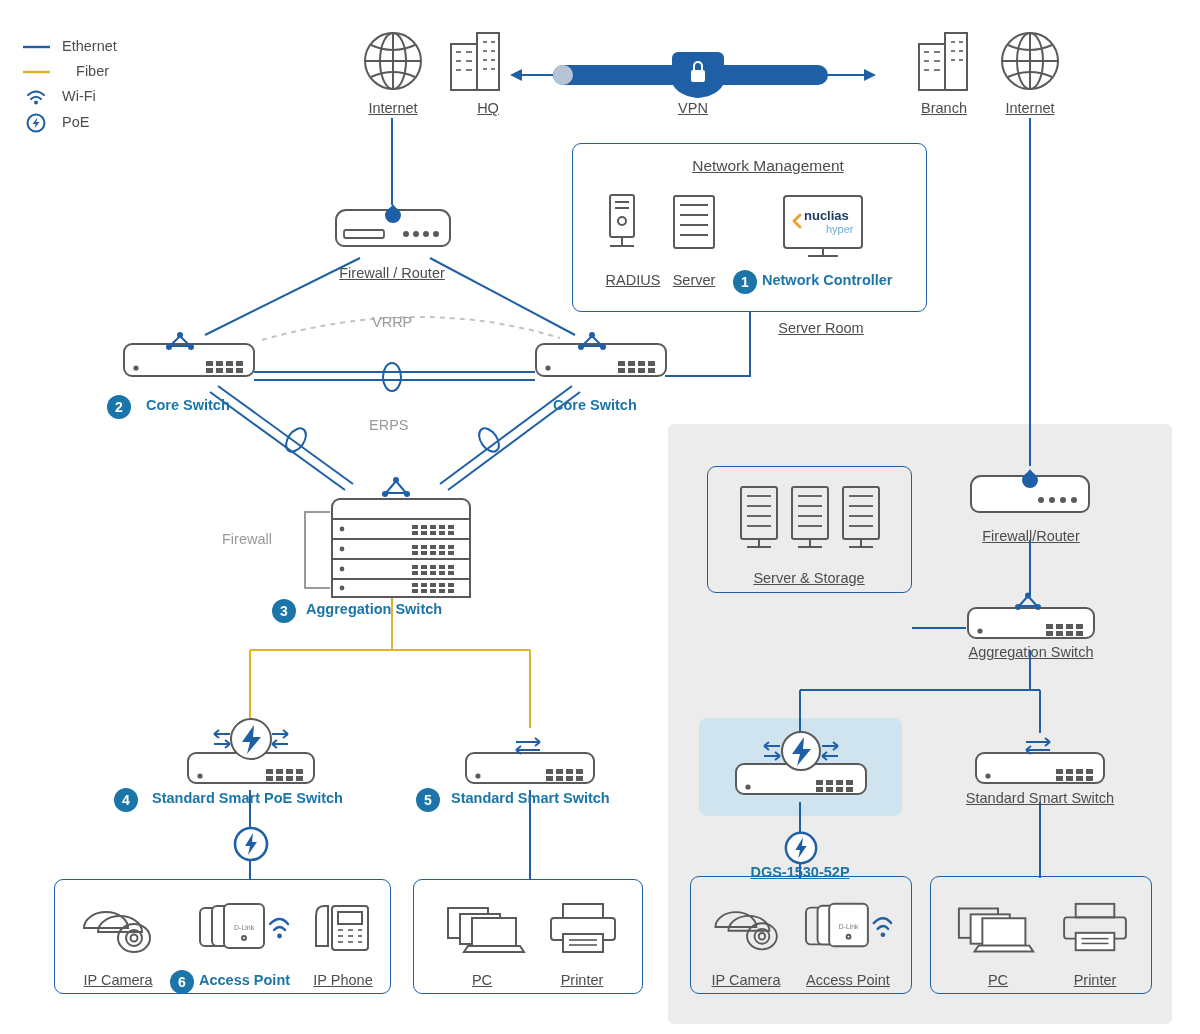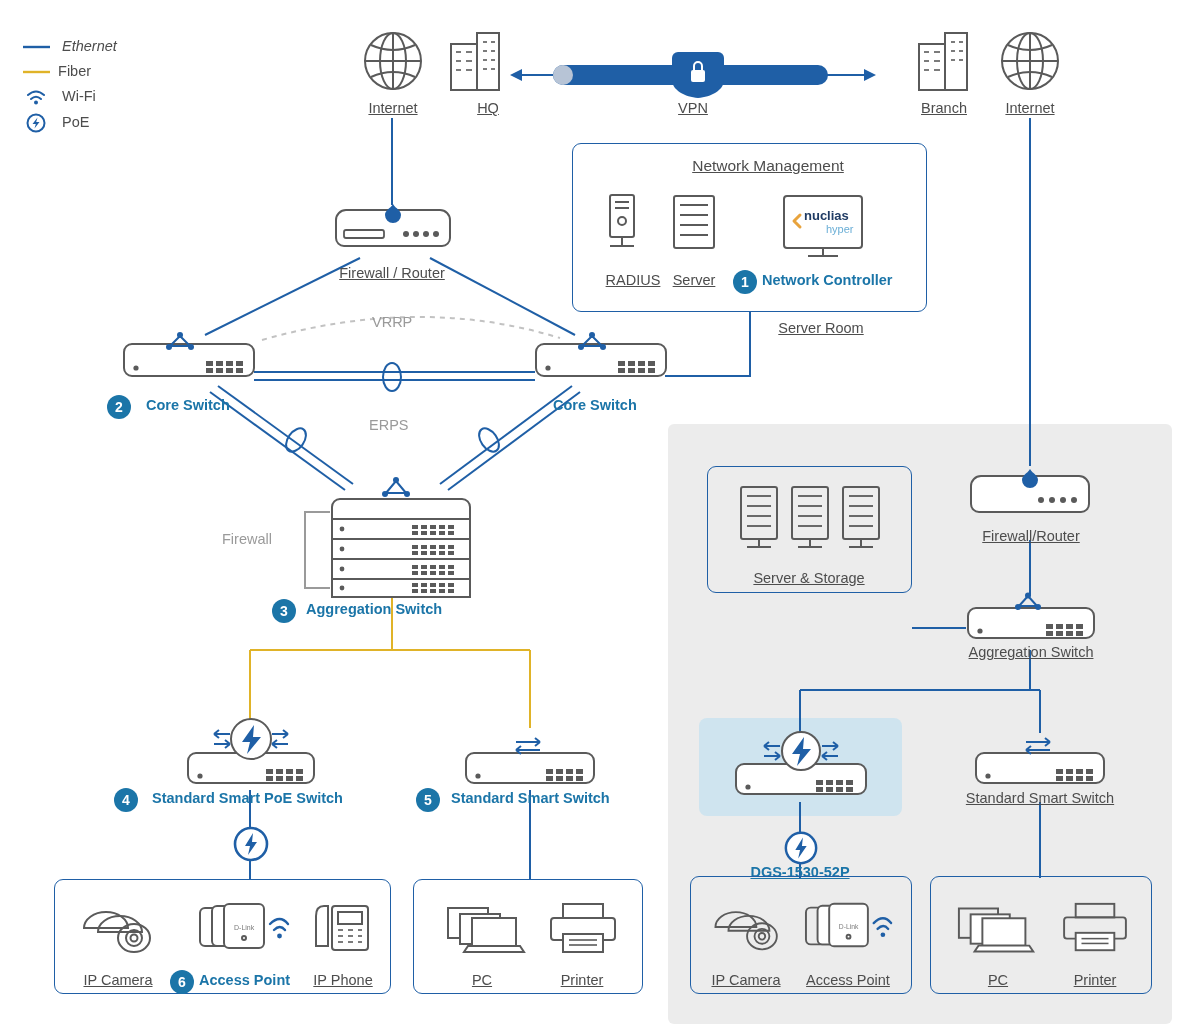--- a/index.html
+++ b/index.html
@@ -73,31 +73,31 @@
       <path d="M1040,802 L1040,878"></path>
     </g>
 
     <path d="M262,340 Q420,295 560,338" stroke="#c2c2c2" stroke-width="2" fill="none" stroke-dasharray="5,5"></path>
 
     <ellipse cx="392" cy="377" rx="9" ry="14" stroke="#1f5fa6" stroke-width="2" fill="none"></ellipse>
     <ellipse cx="296" cy="440" rx="8" ry="13" stroke="#1f5fa6" stroke-width="2" fill="none" transform="rotate(35 296 440)"></ellipse>
     <ellipse cx="489" cy="440" rx="8" ry="13" stroke="#1f5fa6" stroke-width="2" fill="none" transform="rotate(-35 489 440)"></ellipse>
   </svg>
 
-  <div class="legend-item" style="left:22px;top:38px;font-style:italic;">
+  <div class="legend-item" style="left:22px;top:38px;">
     <svg width="30" height="16" style="vertical-align:middle">
         <line x1="1" y1="8" x2="28" y2="8" stroke="#1f5fa6" stroke-width="2.4"></line>
       </svg>
     <span style="margin-left:6px">Ethernet</span>
   </div>
   <div class="legend-item" style="left:22px;top:63px;">
     <svg width="30" height="16" style="vertical-align:middle">
         <line x1="1" y1="8" x2="28" y2="8" stroke="#e0b328" stroke-width="2.4"></line>
       </svg>
-    <span style="margin-left:2px">Fiber</span>
+    <span style="margin-left:20px">Fiber</span>
   </div>
   <div class="legend-item" style="left:22px;top:88px;">
     <svg width="30" height="18" style="vertical-align:middle" viewBox="0 0 30 18">
       <g fill="none" stroke="#1f5fa6" stroke-width="2" stroke-linecap="round">
         <path d="M6,7 Q14,0 22,7"></path>
           <path d="M9,11 Q14,6.5 19,11"></path>
       </g>
         <circle cx="14" cy="14.5" r="2" fill="#1f5fa6"></circle>
     </svg>
     <span style="margin-left:6px">Wi-Fi</span>

